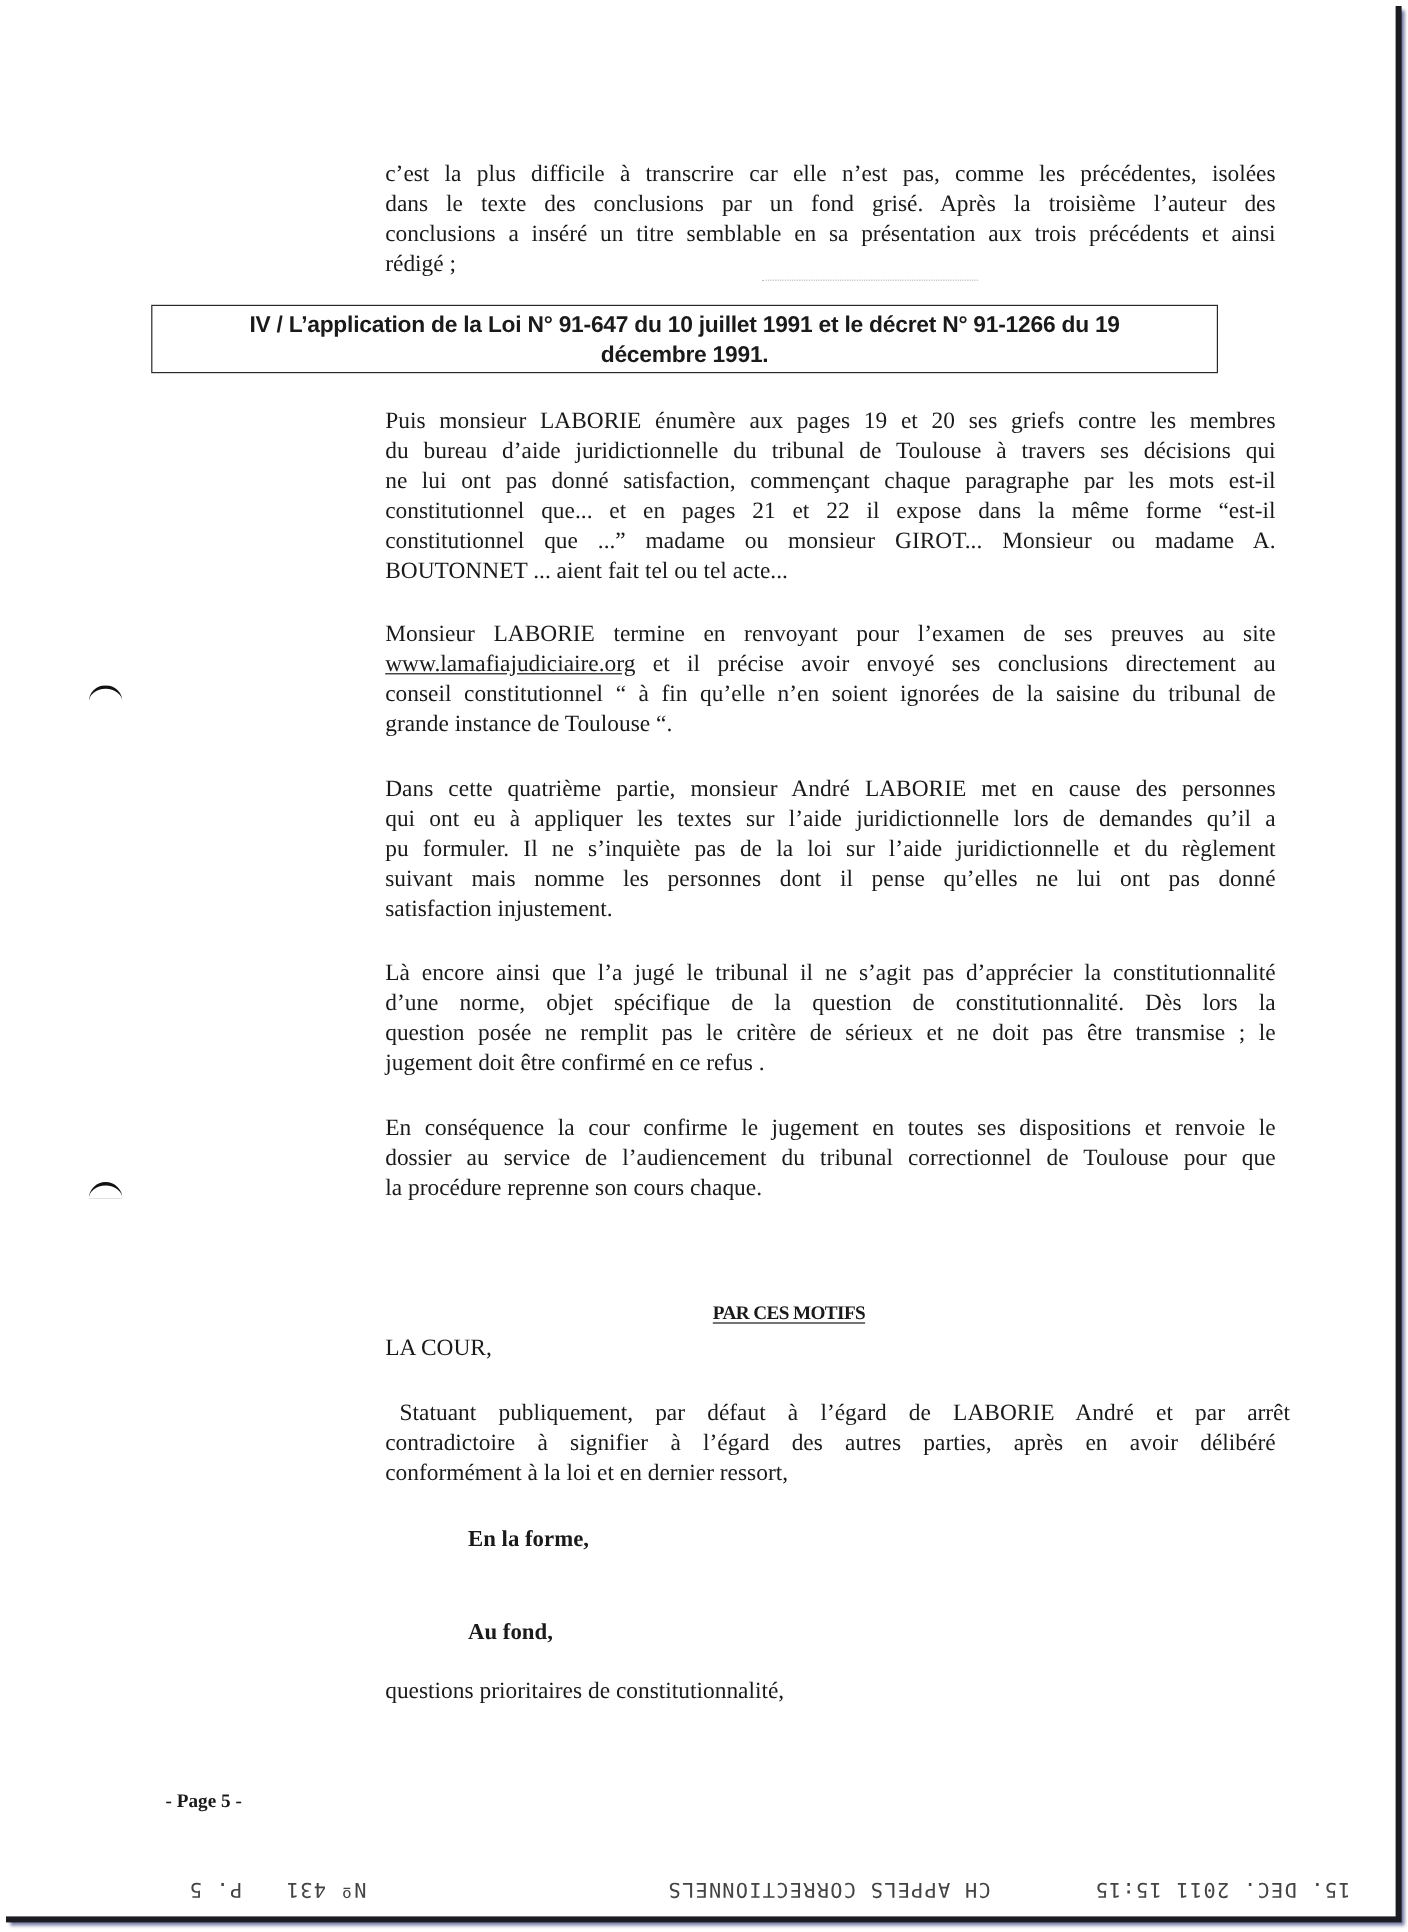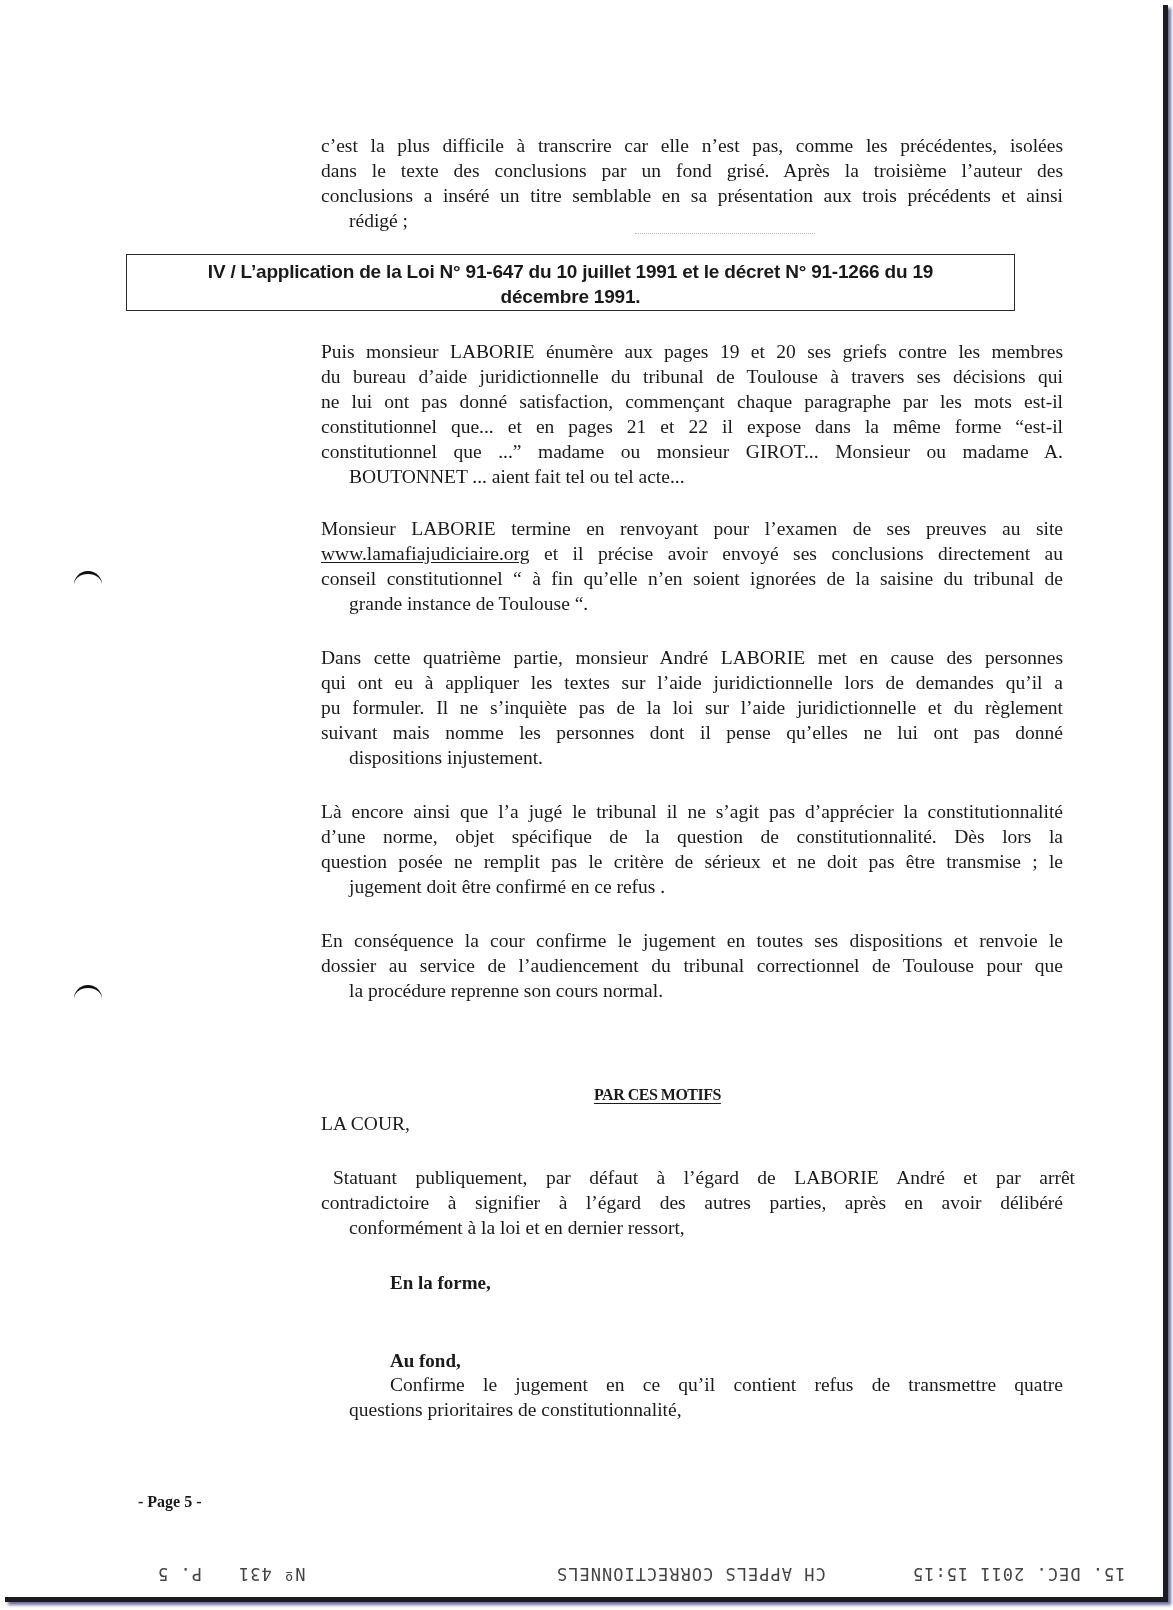--- a/index.html
+++ b/index.html
@@ -28,21 +28,20 @@
     .line {
       position: absolute;
       white-space: nowrap;
       font-size: 19.5px;
       line-height: 25px;
       text-align: justify;
       text-align-last: justify;
     }
     .line.last {
       text-align-last: left;
-      margin-left: 28px;
     }
     .col {
       left: 321px;
       width: 742px;
     }
     .title-box {
       position: absolute;
       left: 126px;
       top: 254px;
       width: 889px;
@@ -161,49 +160,48 @@
     <div class="line col" style="top:541px;"><span class="link">www.lamafiajudiciaire.org</span><span> et il précise avoir envoyé ses conclusions directement au</span></div>
     <div class="line col" style="top:566px;">conseil constitutionnel “ à fin qu’elle n’en soient ignorées de la saisine du tribunal de</div>
     <div class="line col last" style="top:591px;">grande instance de Toulouse “.</div>
   </div>
 
   <div>
     <div class="line col" style="top:645px;">Dans cette quatrième partie, monsieur André LABORIE met en cause des personnes</div>
     <div class="line col" style="top:670px;">qui ont eu à appliquer les textes sur l’aide juridictionnelle lors de demandes qu’il a</div>
     <div class="line col" style="top:695px;">pu formuler. Il ne s’inquiète pas de la loi sur l’aide juridictionnelle et du règlement</div>
     <div class="line col" style="top:720px;">suivant mais nomme les personnes dont il pense qu’elles ne lui ont pas donné</div>
-    <div class="line col last" style="top:745px;">dispositions injustement.</div>
+    <div class="line col last" style="top:745px;">satisfaction injustement.</div>
   </div>
 
   <div>
     <div class="line col" style="top:799px;">Là encore ainsi que l’a jugé le tribunal il ne s’agit pas d’apprécier la constitutionnalité</div>
     <div class="line col" style="top:824px;">d’une norme, objet spécifique de la question de constitutionnalité. Dès lors la</div>
     <div class="line col" style="top:849px;">question posée ne remplit pas le critère de sérieux et ne doit pas être transmise ; le</div>
     <div class="line col last" style="top:874px;">jugement doit être confirmé en ce refus .</div>
   </div>
 
   <div>
     <div class="line col" style="top:928px;">En conséquence la cour confirme le jugement en toutes ses dispositions et renvoie le</div>
     <div class="line col" style="top:953px;">dossier au service de l’audiencement du tribunal correctionnel de Toulouse pour que</div>
-    <div class="line col last" style="top:978px;">la procédure reprenne son cours normal.</div>
+    <div class="line col last" style="top:978px;">la procédure reprenne son cours chaque.</div>
   </div>
 
   <div class="heading">PAR CES MOTIFS</div>
   <div class="la-cour">LA COUR,</div>
 
   <div>
     <div class="line col" style="top:1165px;margin-left:12px;">Statuant publiquement, par défaut à l’égard de LABORIE André et par arrêt</div>
     <div class="line col" style="top:1190px;">contradictoire à signifier à l’égard des autres parties, après en avoir délibéré</div>
     <div class="line col last" style="top:1215px;">conformément à la loi et en dernier ressort,</div>
   </div>
 
   <div class="sub-head" style="top:1270px;">En la forme,</div>
 
   <div class="sub-head" style="top:1348px;">Au fond,</div>
-  <div class="line" style="top:1372px; left:390px; width:673px;">Confirme le jugement en ce qu’il contient refus de transmettre quatre</div>
   <div class="line col last" style="top:1397px;">questions prioritaires de constitutionnalité,</div>
 
   <div class="page-number">- Page 5 -</div>
 
   <div class="fax" style="left:912px;">15. DEC. 2011 15:15</div>
   <div class="fax" style="left:556px;">CH APPELS CORRECTIONNELS</div>
   <div class="fax" style="left:238px;">Nº 431</div>
   <div class="fax" style="left:157px;">P. 5</div>
 
 </div>

